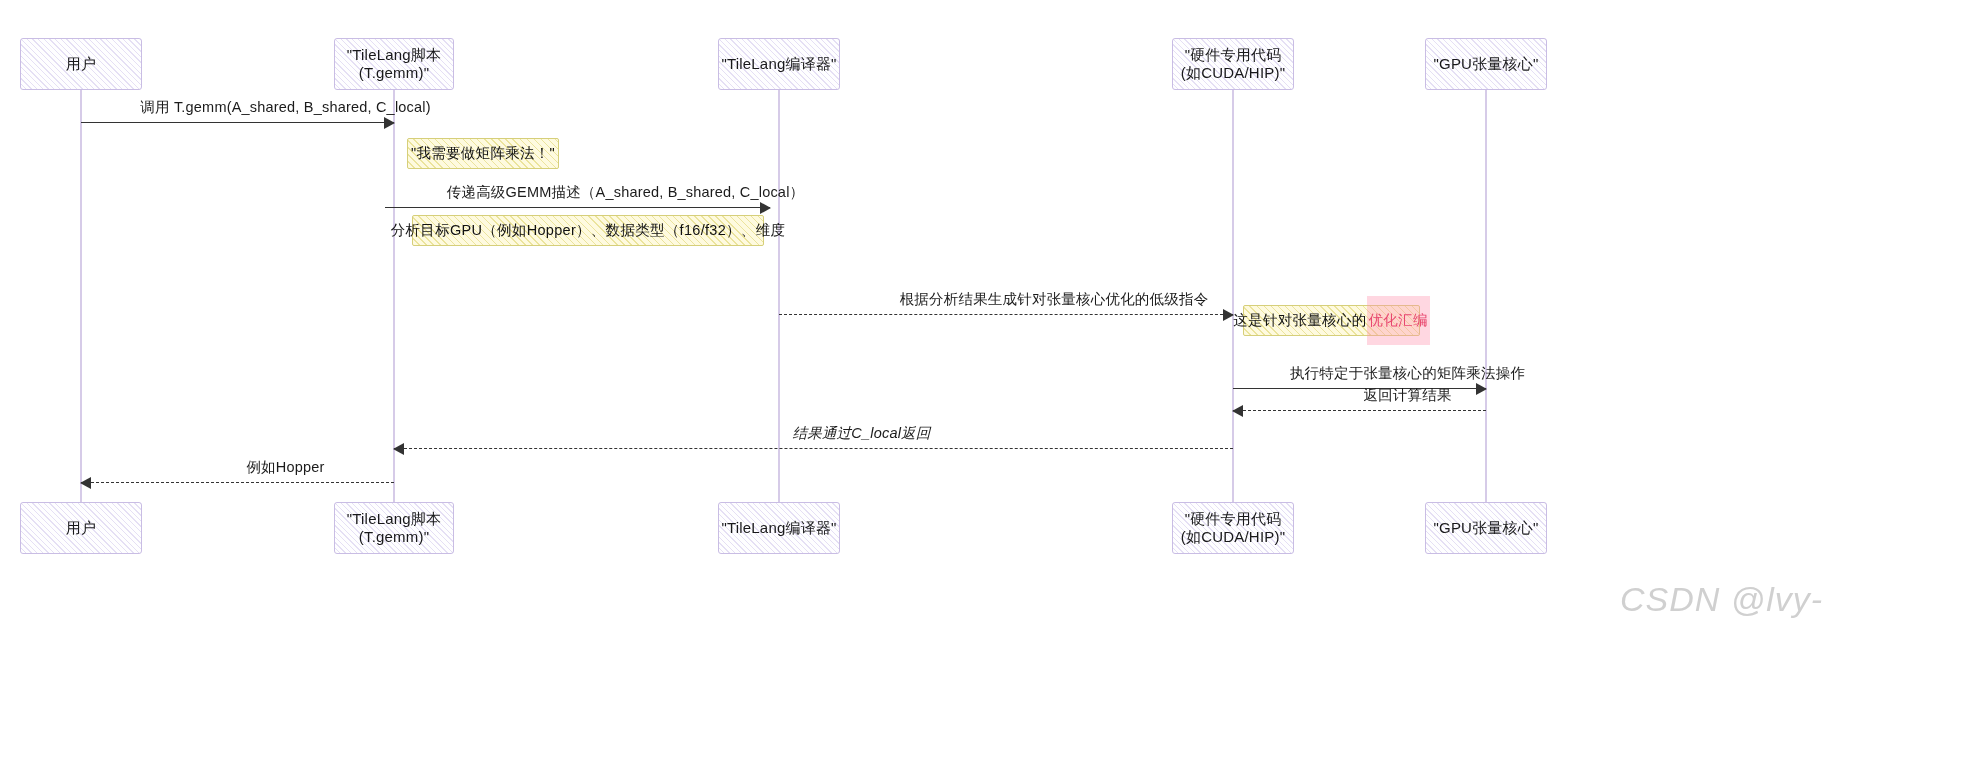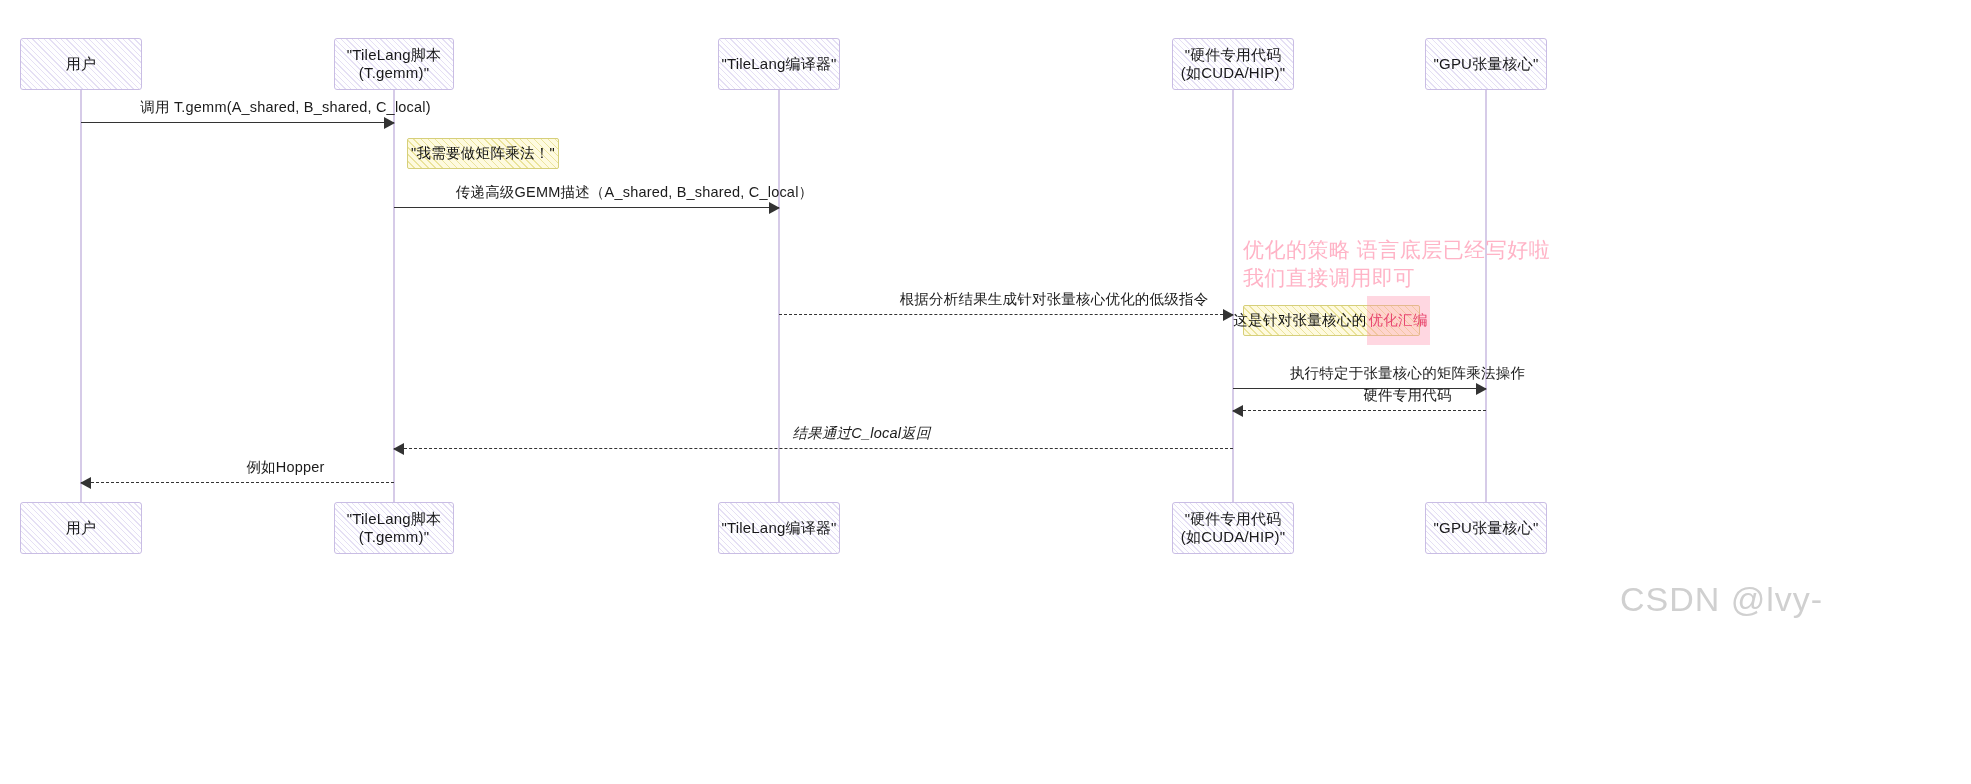--- a/index.html
+++ b/index.html
@@ -135,20 +135,21 @@
     letter-spacing: .5px;
   }
 
   
   .watermark {
     position: absolute;
     font-size: 34px;
     color: #d0d0d0;
     letter-spacing: 1px;
     white-space: nowrap;
+    font-style: italic;
   }
 </style>
 </head>
 <body>
 
 <div id="diagram">
     <div class="lifeline" style="left: 80px; top: 90px; height: 412px;"></div>
     <div class="lifeline" style="left: 393px; top: 90px; height: 412px;"></div>
     <div class="lifeline" style="left: 778px; top: 90px; height: 412px;"></div>
     <div class="lifeline" style="left: 1232px; top: 90px; height: 412px;"></div>
@@ -165,51 +166,50 @@
 (T.gemm)"</div>
     <div class="actor-box" style="left: 718px; width: 122px; height: 52px; top: 502px;">"TileLang编译器"</div>
     <div class="actor-box" style="left: 1172px; width: 122px; height: 52px; top: 502px;">"硬件专用代码
 (如CUDA/HIP)"</div>
     <div class="actor-box" style="left: 1425px; width: 122px; height: 52px; top: 502px;">"GPU张量核心"</div>
     <div class="msg to-right" style="left: 81px; width: 313px; top: 122px;">
       <div class="line"></div>
       <div class="head"></div>
       <div class="label">调用 T.gemm(A_shared, B_shared, C_local)</div>
     </div>
-    <div class="msg to-right" style="left: 394px; width: 385px; top: 207px;">
+    <div class="msg to-right" style="left: 385px; width: 385px; top: 207px;">
       <div class="line"></div>
       <div class="head"></div>
       <div class="label">传递高级GEMM描述（A_shared, B_shared, C_local）</div>
     </div>
     <div class="msg dashed to-right" style="left: 779px; width: 454px; top: 314px;">
       <div class="line"></div>
       <div class="head"></div>
       <div class="label">根据分析结果生成针对张量核心优化的低级指令</div>
     </div>
     <div class="msg to-right" style="left: 1233px; width: 253px; top: 388px;">
       <div class="line"></div>
       <div class="head"></div>
       <div class="label">执行特定于张量核心的矩阵乘法操作</div>
     </div>
     <div class="msg dashed to-left" style="left: 1233px; width: 253px; top: 410px;">
       <div class="line"></div>
       <div class="head"></div>
-      <div class="label">硬件专用代码</div>
+      <div class="label">返回计算结果</div>
     </div>
     <div class="msg dashed to-left" style="left: 394px; width: 839px; top: 448px; font-style: italic;">
       <div class="line"></div>
       <div class="head"></div>
       <div class="label">结果通过C_local返回</div>
     </div>
     <div class="msg dashed to-left" style="left: 81px; width: 313px; top: 482px;">
       <div class="line"></div>
       <div class="head"></div>
       <div class="label">例如Hopper</div>
     </div>
     <div class="note" style="left: 407px; top: 138px; width: 152px; height: 31px;">"我需要做矩阵乘法！"</div>
+    <div class="note" style="left: 412px; top: 215px; width: 352px; height: 31px;">分析目标GPU（例如Hopper）、数据类型（f16/f32）、维度</div>
     <div class="note" style="left: 1243px; top: 305px; width: 177px; height: 31px;">
       <span>这是针对张量核心的</span>
       <span class="hl">优化汇编</span>
     </div>
-    <div class="annotation" style="left: 1243px; top: 236px;">优化的策略 语言底层已经写好啦
-我们直接调用即可</div>
     <div class="watermark" style="left: 1620px; top: 580px;">CSDN @lvy-</div>
   </div>
 
 </body></html>

